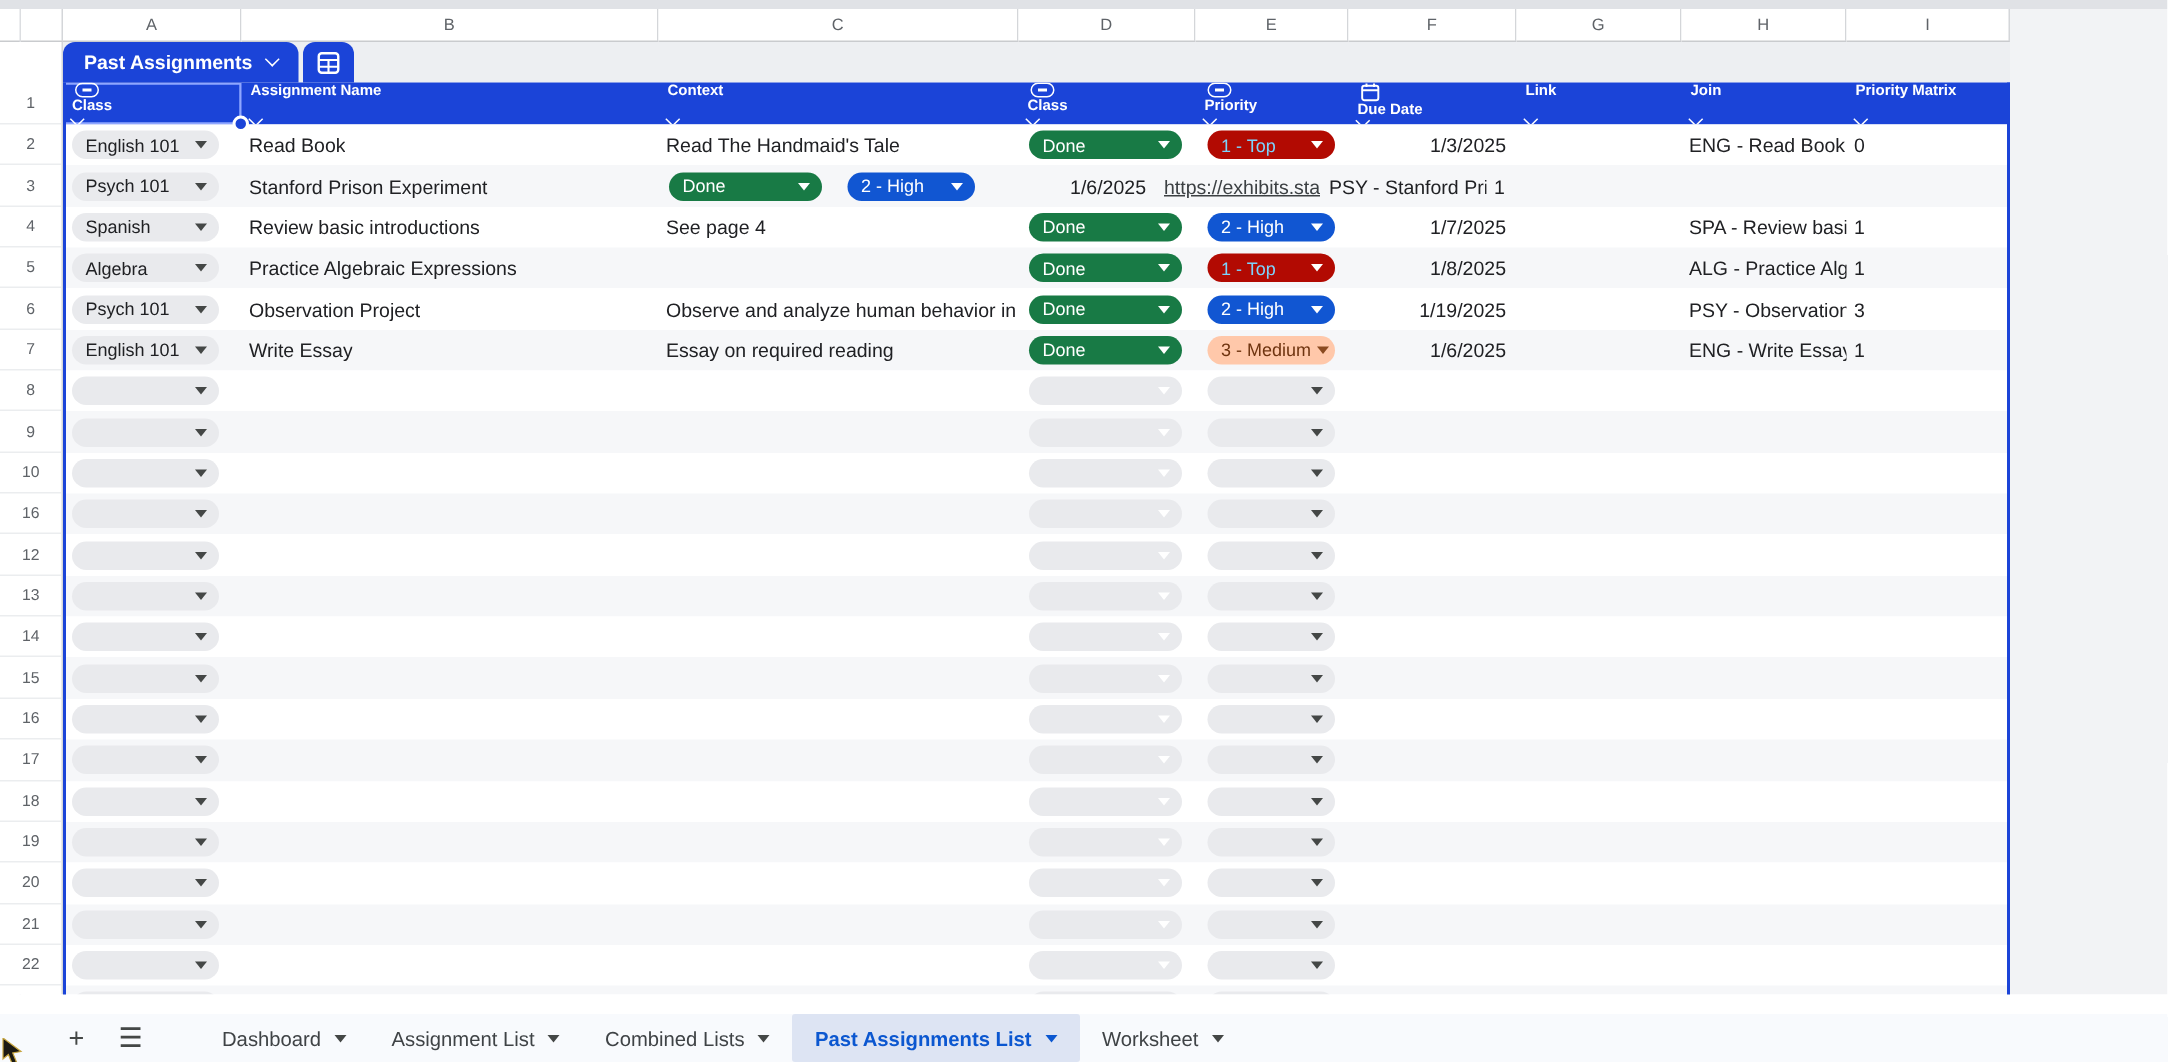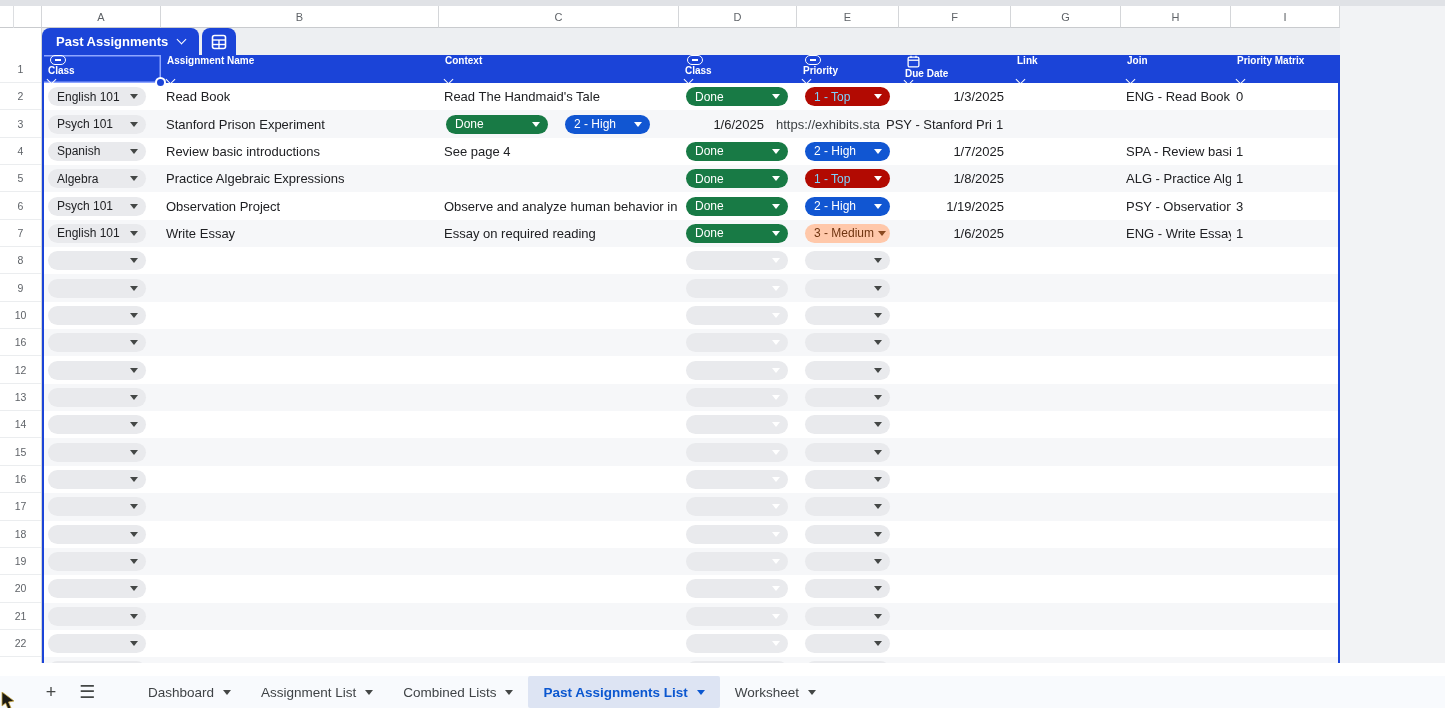--- a/index.html
+++ b/index.html
@@ -45,21 +45,21 @@
 
   
   .grid { position:absolute; left:42px; top:83px; width:1298px; height:580px; overflow:hidden; background:#fff; }
   .grow-row { display:flex; align-items:center; height:27.35px; background:#fff; }
   .grow-row.band { background:#f6f7f9; }
   .c { height:100%; display:flex; align-items:center; overflow:hidden; white-space:nowrap; flex:none; }
   .w-a{width:119px}.w-b{width:278px}.w-c{width:240px}.w-d{width:118px}.w-e{width:102px}
   .w-f{width:112px}.w-g{width:110px}.w-h{width:110px}.w-i{width:109px}
   .txt { font-size:13px; color:#202124; padding-left:5px; overflow:hidden; white-space:nowrap; }
   .due { justify-content:flex-end; } .due .txt { padding-right:7px; }
-  .linktxt { color:#3c4043;text-align:center; }
+  .linktxt { text-decoration:underline; color:#3c4043;text-align:center; }
 
   .chip { height:19px; border-radius:10px; display:flex; align-items:center; justify-content:space-between;
           padding:0 8px 0 9px; font-size:12px; flex:none; }
   .chip .tri { width:0; height:0; border-left:4px solid transparent; border-right:4px solid transparent; border-top:5px solid #444746; flex:none; margin-left:4px; }
   .chip-class { width:98px; margin-left:6px; background:var(--chip-gray); color:#202124; }
   .chip-status { width:102px; margin-left:7px; background:var(--done-green); color:#fff; }
   .chip-status .tri { border-top-color:#fff; }
   .chip-pri { width:85px; margin-left:8px; }
   .p-top { background:var(--top-red); color:#7dd3fc; } .p-top .tri { border-top-color:#fff; }
   .p-high { background:var(--high-blue); color:#fff; } .p-high .tri { border-top-color:#fff; }

